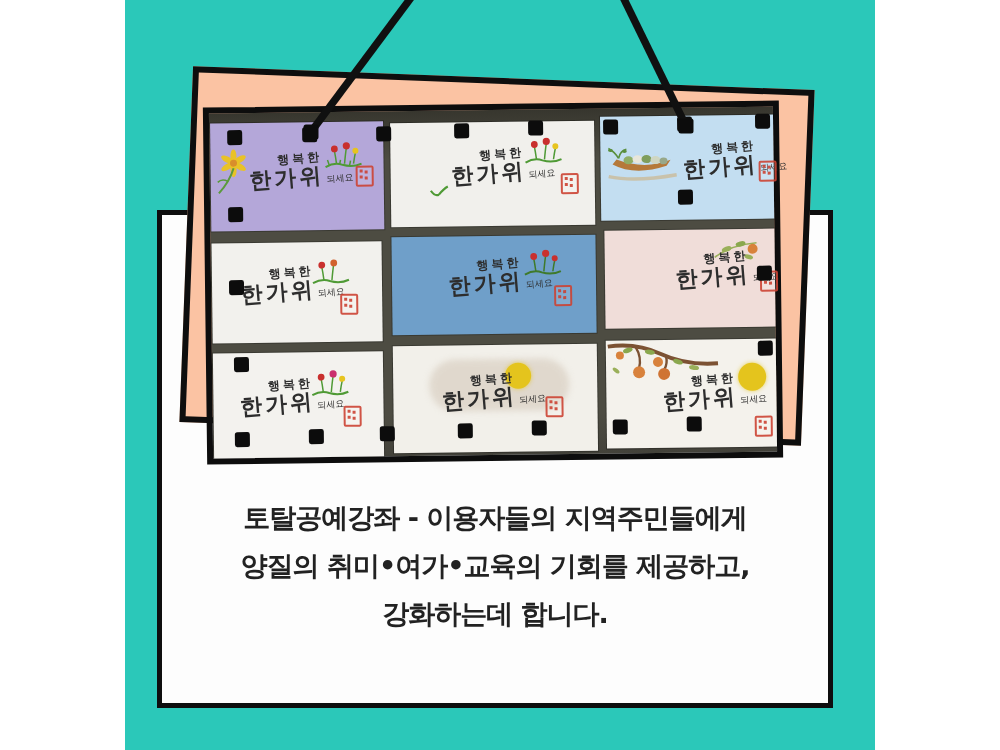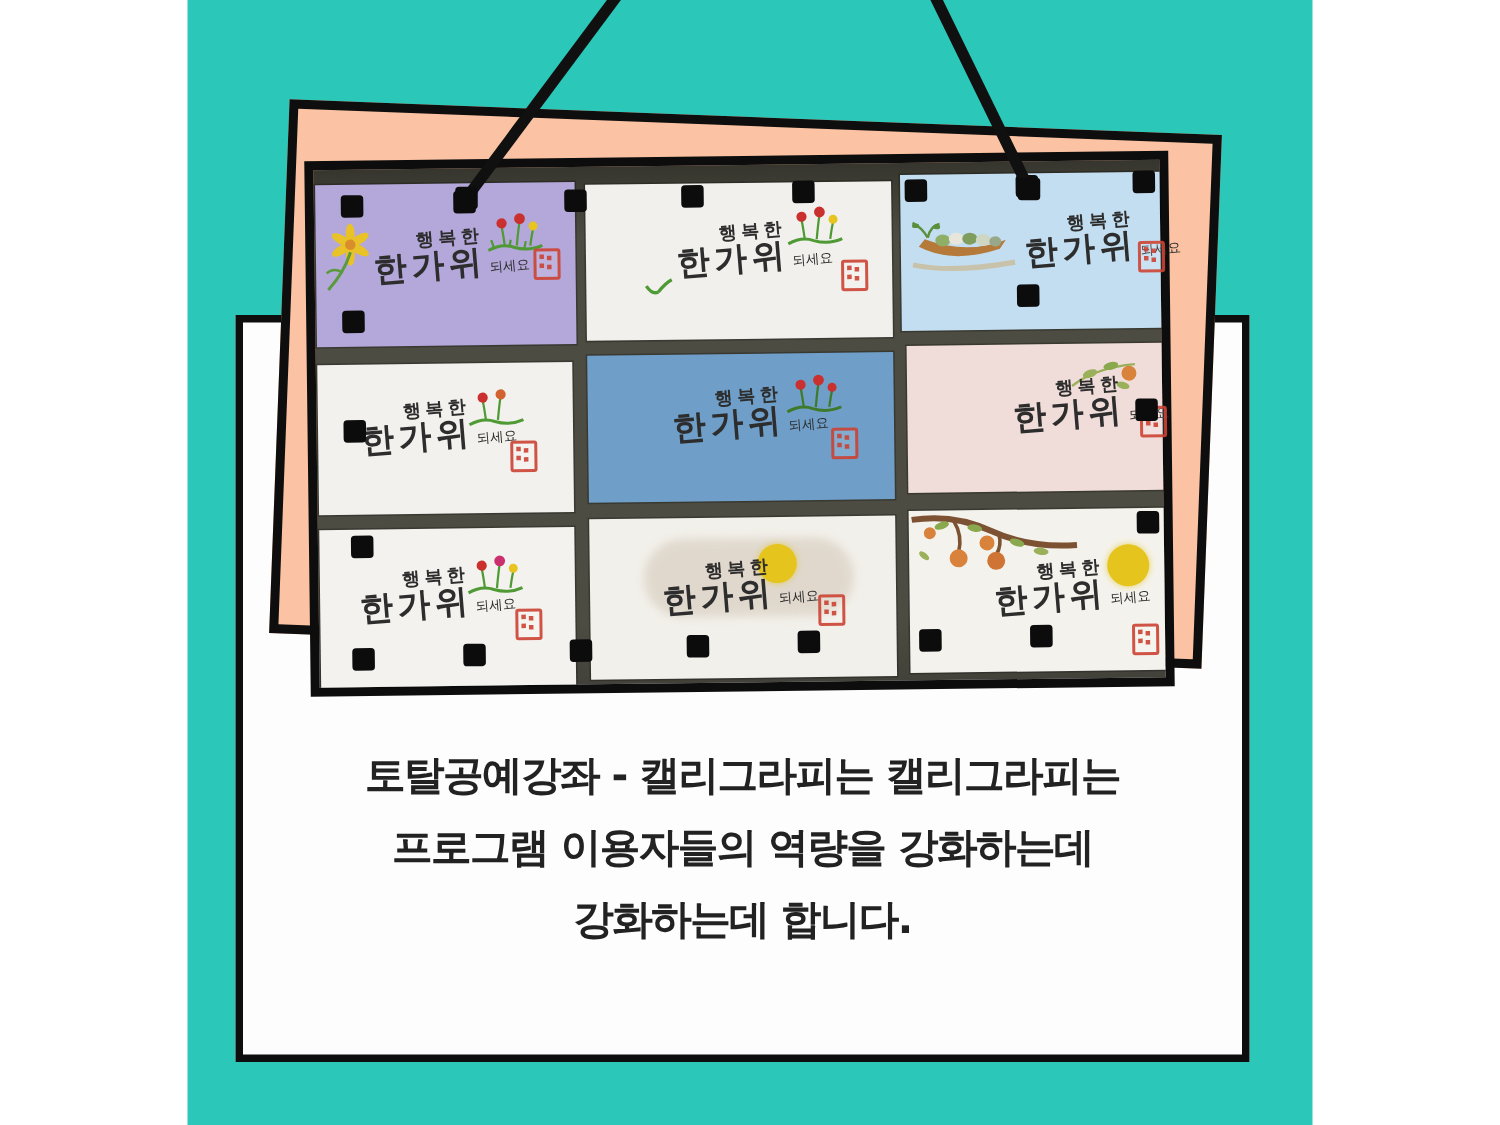--- a/index.html
+++ b/index.html
@@ -54,22 +54,22 @@
   .strings{position:absolute;left:0;top:0;z-index:4;pointer-events:none;}
 </style>
 </head>
 <body>
 
 <div class="stage">
   <div class="teal"></div>
 
   <div class="caption-card">
     <div class="caption-text">
-      <div>토탈공예강좌 - 캘리그라피는 캘리그라피는</div>
-      <div>프로그램 이용자들의 역량을 강화하는데</div>
+      <div>토탈공예강좌 - 이용자들의 지역주민들에게</div>
+      <div>양질의 취미•여가•교육의 기회를 제공하고,</div>
       <div>강화하는데 합니다.</div>
     </div>
   </div>
 
   <div class="paper"></div>
 
   <div class="photo">
 
     <div class="card c1">
       <svg class="deco" style="left:4px;top:26px;" width="38" height="48" viewBox="0 0 38 48">

